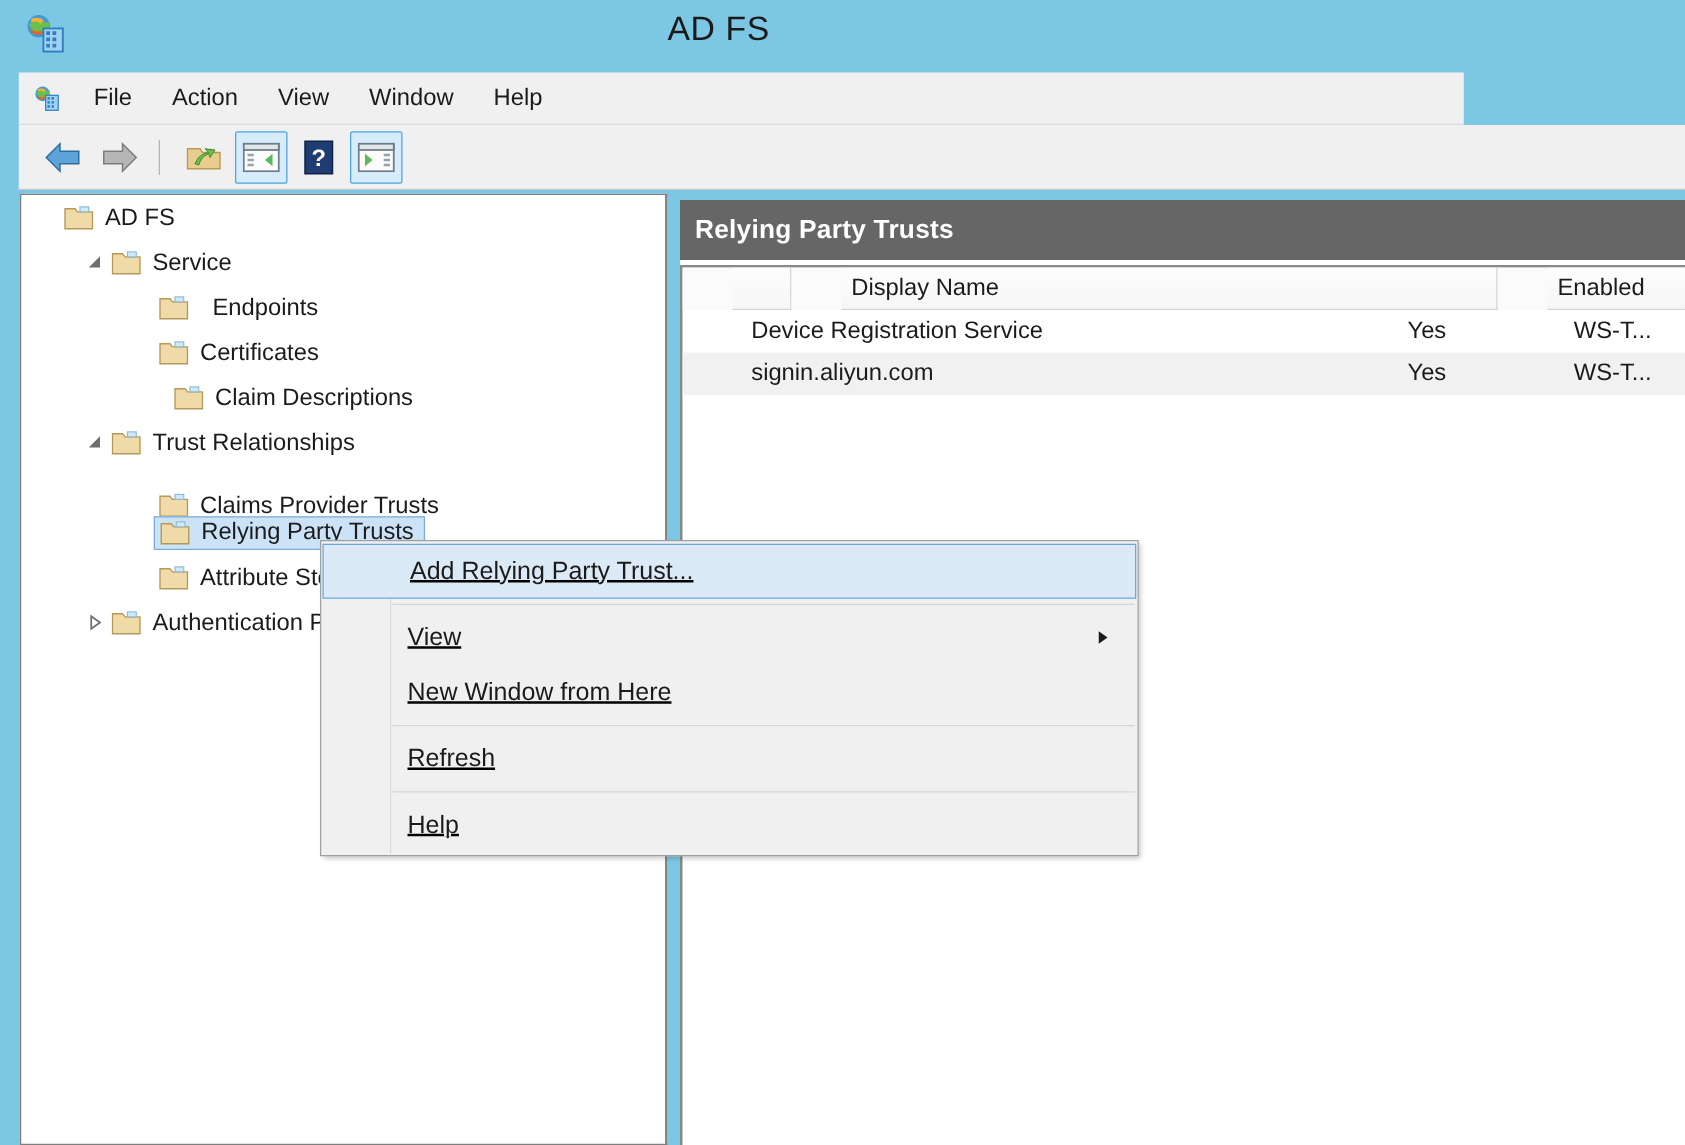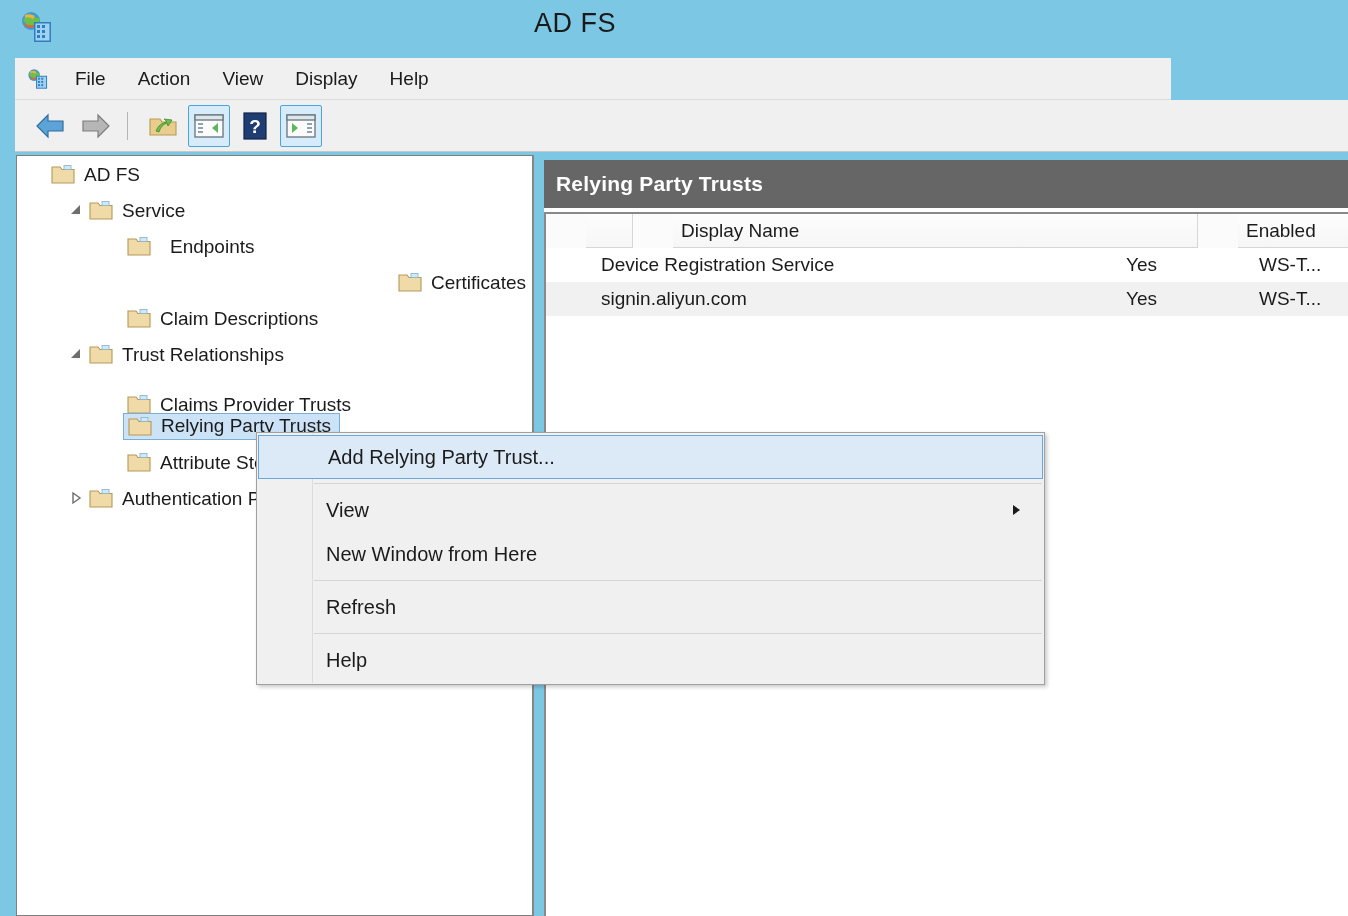--- a/index.html
+++ b/index.html
@@ -125,26 +125,27 @@
   .lv-row { display: flex; height: 34px; align-items: center; }
   .lv-row.alt { background: #f1f1f1; }
   .lv-row .cell {
     font-size: 19px; color: #1b1b1b; white-space: nowrap;
     padding-left: 8px; overflow: hidden;
   }
 
   
   #ctx-menu {
     position: absolute; left: 250px; top: 432px;
-    width: 789px;
+    width: 655px;
     background: #f0f0f0;
     border: 1px solid #a0a0a0;
     box-shadow: 2px 2px 4px rgba(0,0,0,0.22);
     padding: 2px 0 2px 0;
     z-index: 50;
+    text-decoration: underline;
   }
   #ctx-gutter {
     position: absolute; left: 1px; top: 1px; width: 55px; bottom: 1px;
     background: #f0f0f0; border-right: 1px solid #dcdcdc;
   }
   .ctx-item {
     position: relative; z-index: 2;
     height: 44px; display: flex; align-items: center;
     font-size: 20px; color: #1b1b1b; white-space: nowrap;
     padding-left: 69px; padding-right: 14px;
@@ -211,21 +212,21 @@
           <rect x="17" y="20" width="3" height="3"></rect>
             <rect x="22" y="20" width="3" height="3"></rect>
           <rect x="17" y="25" width="3" height="3"></rect>
             <rect x="22" y="25" width="3" height="3"></rect>
         </g>
       </svg>
     </span>
     <div class="menu-item">File</div>
     <div class="menu-item">Action</div>
     <div class="menu-item">View</div>
-    <div class="menu-item">Display</div>
+    <div class="menu-item">Window</div>
     <div class="menu-item">Help</div>
   </div>
 
   <div id="toolbar">
 
     <div class="tb-btn first">
       <svg width="30" height="26" viewBox="0 0 30 26">
         <path d="M13 2 L13 8 L28 8 L28 18 L13 18 L13 24 L2 13 Z" fill="#5ba3d8" stroke="#2f6f9e" stroke-width="1.2"></path>
       </svg>
     </div>
@@ -308,31 +309,31 @@
         <div class="tree-node" style="padding-left: 86px;">
           <span class="expander"></span>
           <span style="display: inline-flex; align-items: center; gap: 10px;">
             <span class="folder"><svg width="24" height="20" viewBox="0 0 24 20">
                 <path d="M1 3 L9 3 L11 5.5 L23 5.5 L23 19 L1 19 Z" fill="#f0dba8" stroke="#b39a5b" stroke-width="1.1"></path>
                 <rect x="13" y="1.5" width="7" height="4" fill="#cfe9f7" stroke="#8fb8cf" stroke-width="0.9"></rect>
               </svg></span>
             <span class="label">Endpoints</span>
           </span>
         </div>
-        <div class="tree-node" style="padding-left: 86px; justify-content: space-between;">
+        <div class="tree-node" style="padding-left: 86px;">
           <span class="expander"></span>
           <span style="display: inline-flex; align-items: center;">
             <span class="folder"><svg width="24" height="20" viewBox="0 0 24 20">
                 <path d="M1 3 L9 3 L11 5.5 L23 5.5 L23 19 L1 19 Z" fill="#f0dba8" stroke="#b39a5b" stroke-width="1.1"></path>
                 <rect x="13" y="1.5" width="7" height="4" fill="#cfe9f7" stroke="#8fb8cf" stroke-width="0.9"></rect>
               </svg></span>
             <span class="label">Certificates</span>
           </span>
         </div>
-        <div class="tree-node" style="padding-left: 86px;">
+        <div class="tree-node" style="padding-left: 86px; gap: 12px;">
           <span class="expander"></span>
           <span style="display: inline-flex; align-items: center;">
             <span class="folder"><svg width="24" height="20" viewBox="0 0 24 20">
                 <path d="M1 3 L9 3 L11 5.5 L23 5.5 L23 19 L1 19 Z" fill="#f0dba8" stroke="#b39a5b" stroke-width="1.1"></path>
                 <rect x="13" y="1.5" width="7" height="4" fill="#cfe9f7" stroke="#8fb8cf" stroke-width="0.9"></rect>
               </svg></span>
             <span class="label">Claim Descriptions</span>
           </span>
         </div>
         <div class="tree-node" style="padding-left: 48px;">

